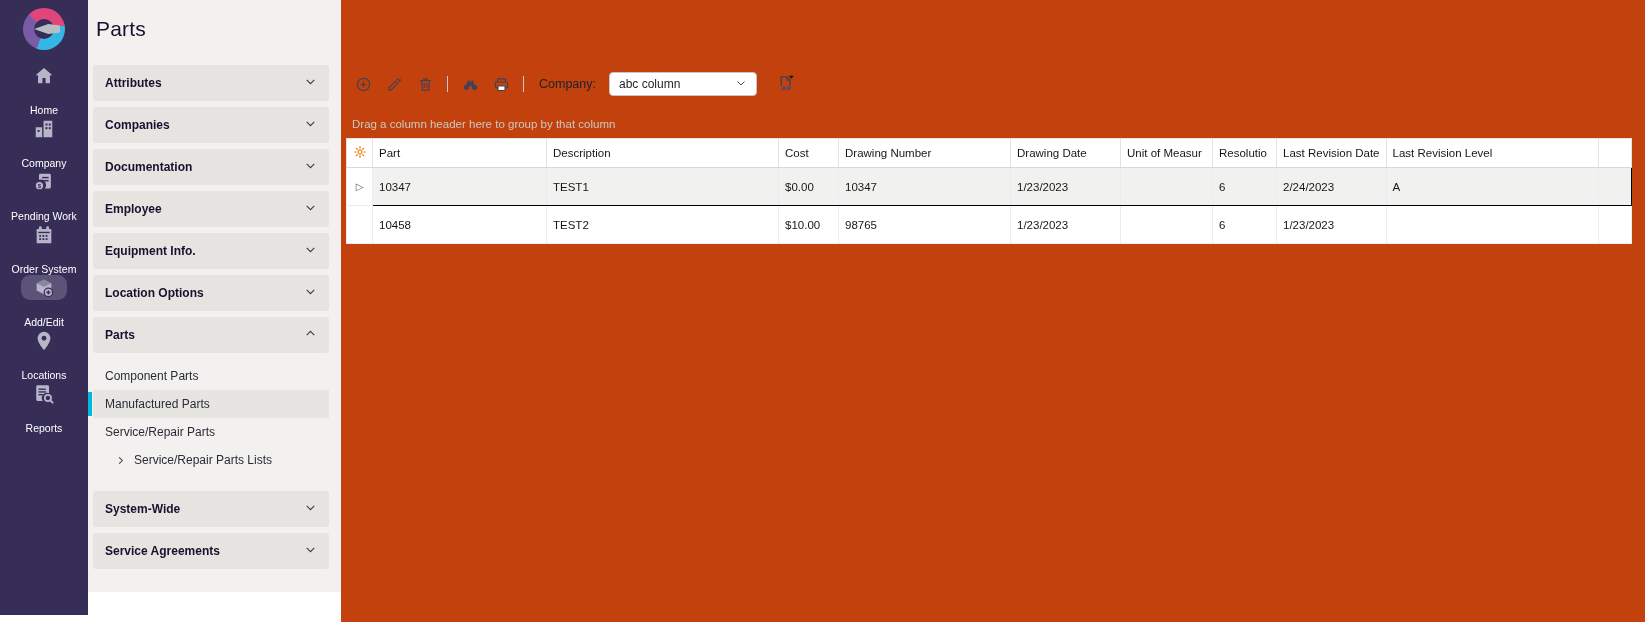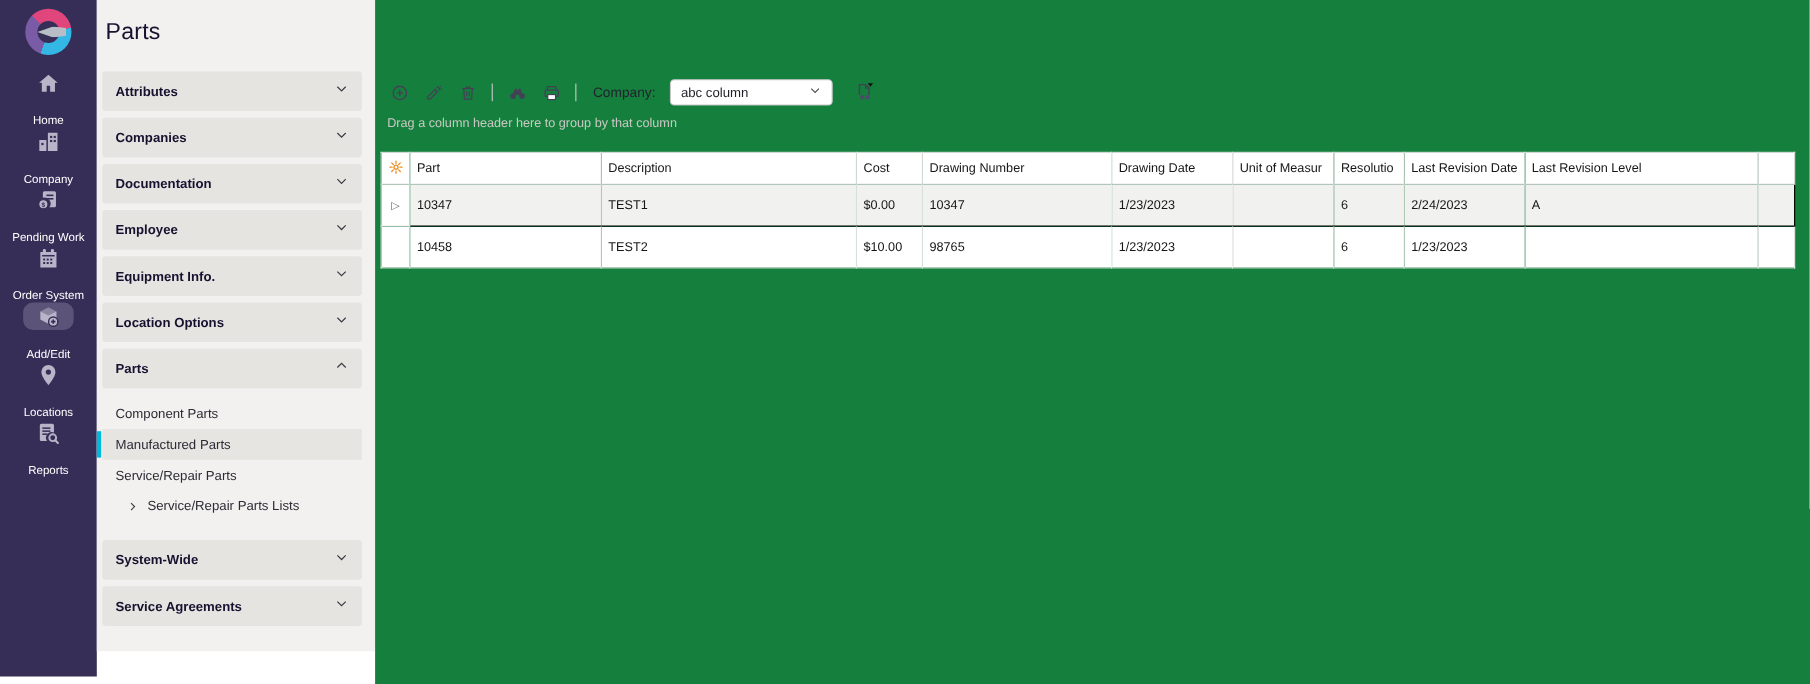--- a/index.html
+++ b/index.html
@@ -40,31 +40,31 @@
   .sub-item.selected { background:#e7e5e2; }
   .sub-item.selected::before { content:""; position:absolute; left:-5px; top:2px; bottom:2px; width:4px; background:var(--accent-cyan,#00b7dd); }
   .sub-item.nested { padding-left:22px; }
   .sub-item .nchev { display:inline-flex; margin-right:8px; }
 
   .grip { position:absolute; left:347px; top:501px; width:8px; height:12px; cursor:col-resize; }
   .grip::before { content:""; position:absolute; width:2px; height:2px; background:#a8a8a8;
     box-shadow:0 4px #a8a8a8, 0 8px #a8a8a8, 5px 0 #a8a8a8, 5px 4px #a8a8a8, 5px 8px #a8a8a8; }
 
   
-  .main { position:absolute; left:341px; top:0; right:0; height:622px; background:#15803d; }
+  .main { position:absolute; left:341px; top:0; right:0; height:622px; background:#c2410c; }
   .toolbar { position:absolute; left:9px; top:70px; height:28px; display:flex; align-items:center; gap:5px; }
   .tbtn { background:none; border:0; width:26px; height:26px; display:flex; align-items:center; justify-content:center; cursor:pointer; border-radius:3px; }
   .tsep { width:1px; height:16px; background:#c9c9cd; margin:0 4px; }
   .company-label { font-size:12.5px; color:#23222e; margin:0 8px 0 6px; }
   .select { width:148px; height:24px; border:1px solid #c6c6c6; border-radius:4px; background:#fff;
     display:flex; align-items:center; justify-content:space-between; padding:0 9px; cursor:pointer; }
   .select-value { font-size:12px; color:#1f1f28; }
   .export { margin-left:9px; width:28px; }
 
-  .group-panel { position:absolute; left:11px; top:106px; height:24px; display:flex; align-items:flex-start; }
+  .group-panel { position:absolute; left:11px; top:106px; height:24px; display:flex; align-items:flex-end; }
   .group-panel span { font-size:11.5px; color:#cbc8c4; }
 
   .grid-wrap { position:absolute; left:5px; top:138px; }
   table { border-collapse:collapse; table-layout:fixed; font-size:11.5px; }
   th { height:29px; font-weight:400; text-align:left; padding:0 6px; color:#161616; background:#fff;
     border:1px solid #e3e3e3; border-bottom:1px solid #d8d8d8; white-space:nowrap; overflow:hidden; cursor:pointer; }
   th.indicator { text-align:center; padding:0; }
   td { height:38px; padding:0 6px; border-right:1px solid #ececec; border-bottom:1px solid #ececec;
     white-space:nowrap; overflow:hidden; color:#161616; background:#fff; }
   td.indicator { border-left:1px solid #ececec; text-align:center; padding:0; color:#5f5f5f; font-size:10px; }

